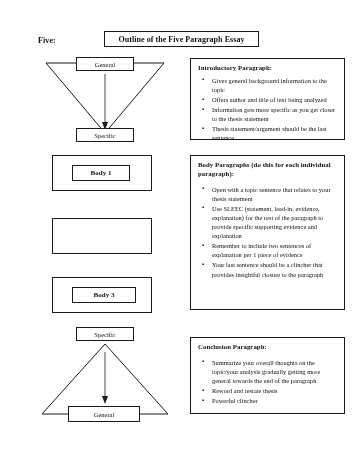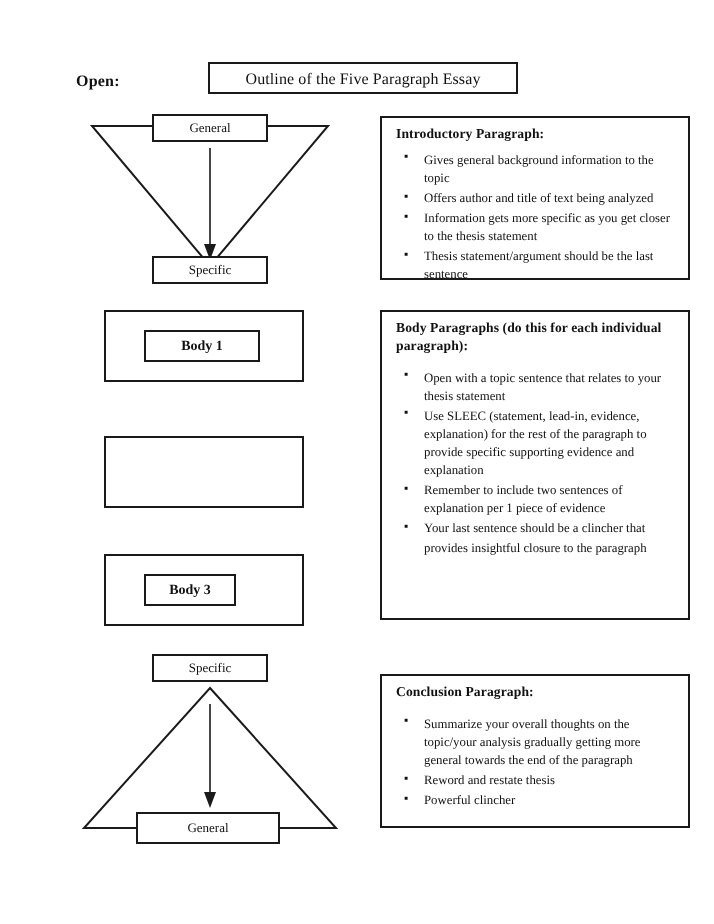--- a/index.html
+++ b/index.html
@@ -38,21 +38,21 @@
     height: 16px;
     border: 1px solid #1a1a1a;
     display: flex;
     align-items: center;
     justify-content: center;
     box-sizing: border-box;
     background: #ffffff;
   }
   .title-box span {
     font-size: 8px;
-    font-weight: normal;
+    font-weight: bold;
     letter-spacing: 0.05px;
     white-space: nowrap;
   }
 
   
   .node-box {
     position: absolute;
     border: 1px solid #1a1a1a;
     background: #ffffff;
     display: flex;
@@ -121,21 +121,21 @@
     top: -0.5px;
     font-size: 6px;
     line-height: 1.42;
   }
 </style>
 </head>
 <body>
 
 <div class="page">
 
-  <div class="name-label">Open:</div>
+  <div class="name-label">Five:</div>
 
   <div class="title-box">
     <span>Outline of the Five Paragraph Essay</span>
   </div>
 
   <svg class="funnel" style="left:44px; top:60px;" width="122" height="76" viewBox="0 0 122 76">
     <polygon points="2,3 120,3 61,73" fill="none" stroke="#1a1a1a" stroke-width="1"></polygon>
     <line x1="61" y1="14" x2="61" y2="64" stroke="#1a1a1a" stroke-width="0.8"></line>
     <polygon points="61,70 58,62 64,62" fill="#1a1a1a"></polygon>
   </svg>
@@ -149,21 +149,21 @@
   </div>
 
   <div class="outer-box" style="left:52px; top:155px; width:100px; height:36px;"></div>
   <div class="inner-box" style="left:72px; top:165px; width:58px; height:16px;">
     <span>Body 1</span>
   </div>
 
   <div class="outer-box" style="left:52px; top:218px; width:100px; height:36px;"></div>
 
   <div class="outer-box" style="left:52px; top:277px; width:100px; height:36px;"></div>
-  <div class="inner-box" style="left:72px; top:287px; width:46px; height:16px;">
+  <div class="inner-box" style="left:72px; top:287px; width:64px; height:16px;">
     <span>Body 3</span>
   </div>
 
   <svg class="funnel" style="left:40px; top:340px;" width="130" height="78" viewBox="0 0 130 78">
     <polygon points="65,4 128,74 2,74" fill="none" stroke="#1a1a1a" stroke-width="1"></polygon>
     <line x1="65" y1="12" x2="65" y2="58" stroke="#1a1a1a" stroke-width="0.8"></line>
     <polygon points="65,64 62,56 68,56" fill="#1a1a1a"></polygon>
   </svg>
 
   <div class="node-box" style="left:76px; top:327px; width:58px; height:14px;">

